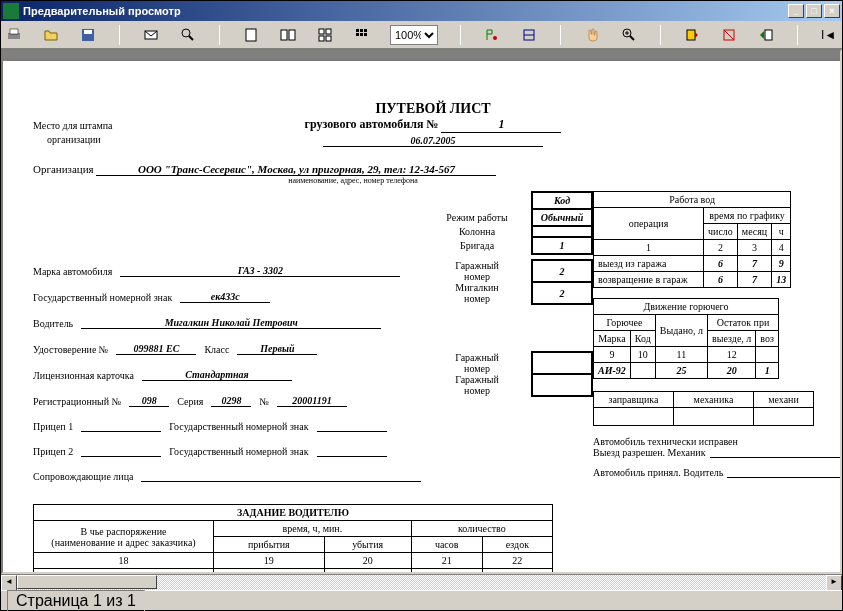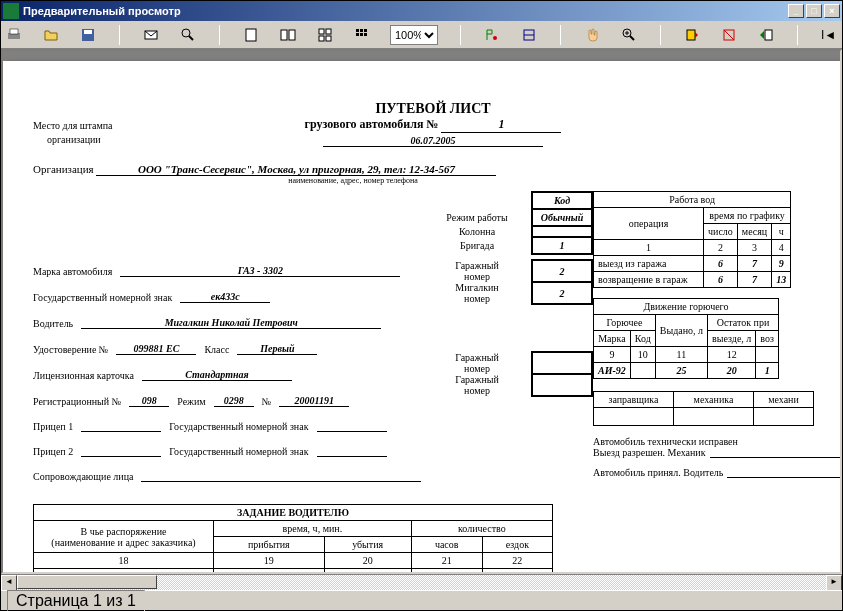--- a/index.html
+++ b/index.html
@@ -243,21 +243,21 @@
               <span class="lbl">Класс</span>
                   <span class="fill" style="min-width:80px;">Первый</span>
             </div>
             <div class="line-row">
                   <span class="lbl">Лицензионная карточка</span>
                   <span class="fill" style="min-width:150px;">Стандартная</span>
                 </div>
             <div class="line-row">
               <span class="lbl">Регистрационный №</span>
                   <span class="fill" style="min-width:40px;">098</span>
-              <span class="lbl">Режим</span>
+              <span class="lbl">Серия</span>
                   <span class="fill" style="min-width:40px;">0298</span>
               <span class="lbl">№</span>
                   <span class="fill" style="min-width:70px;">20001191</span>
             </div>
             <div class="line-row">
                   <span class="lbl">Прицеп 1</span>
                   <span class="fill" style="min-width:80px;"></span>
                   <span class="lbl">Государственный номерной знак</span>
                   <span class="fill" style="min-width:70px;"></span>
                 </div>

